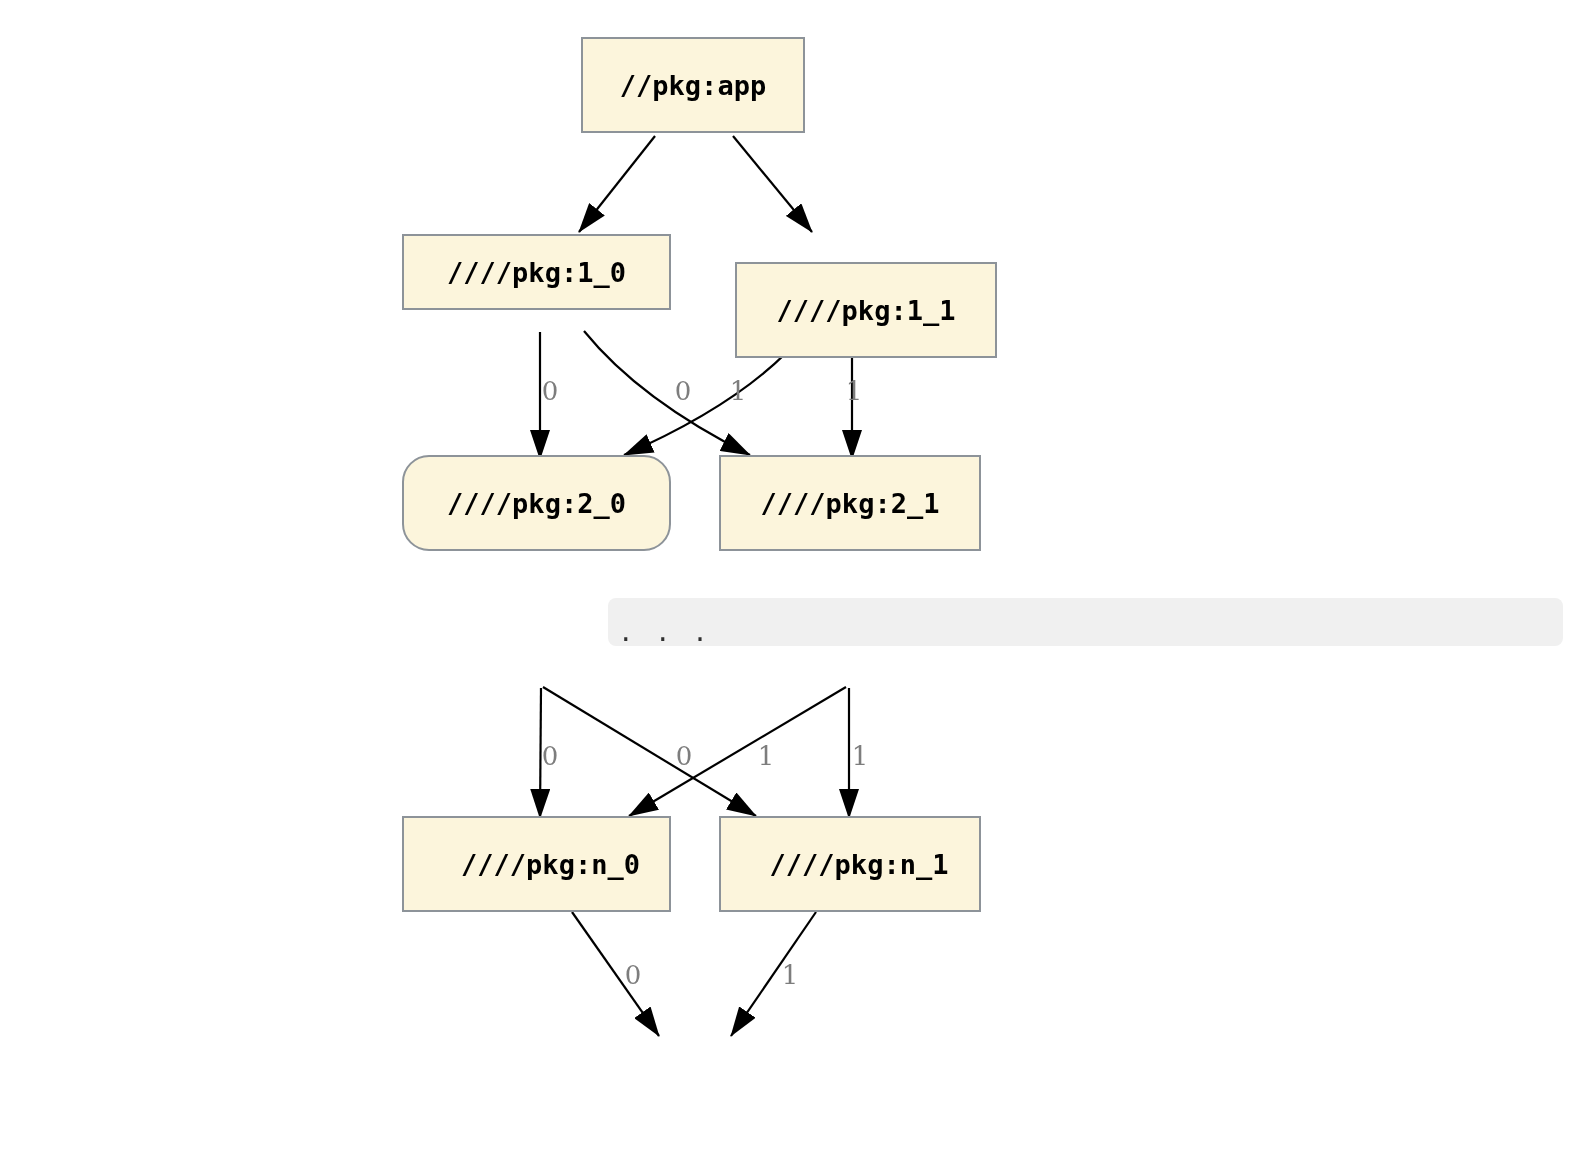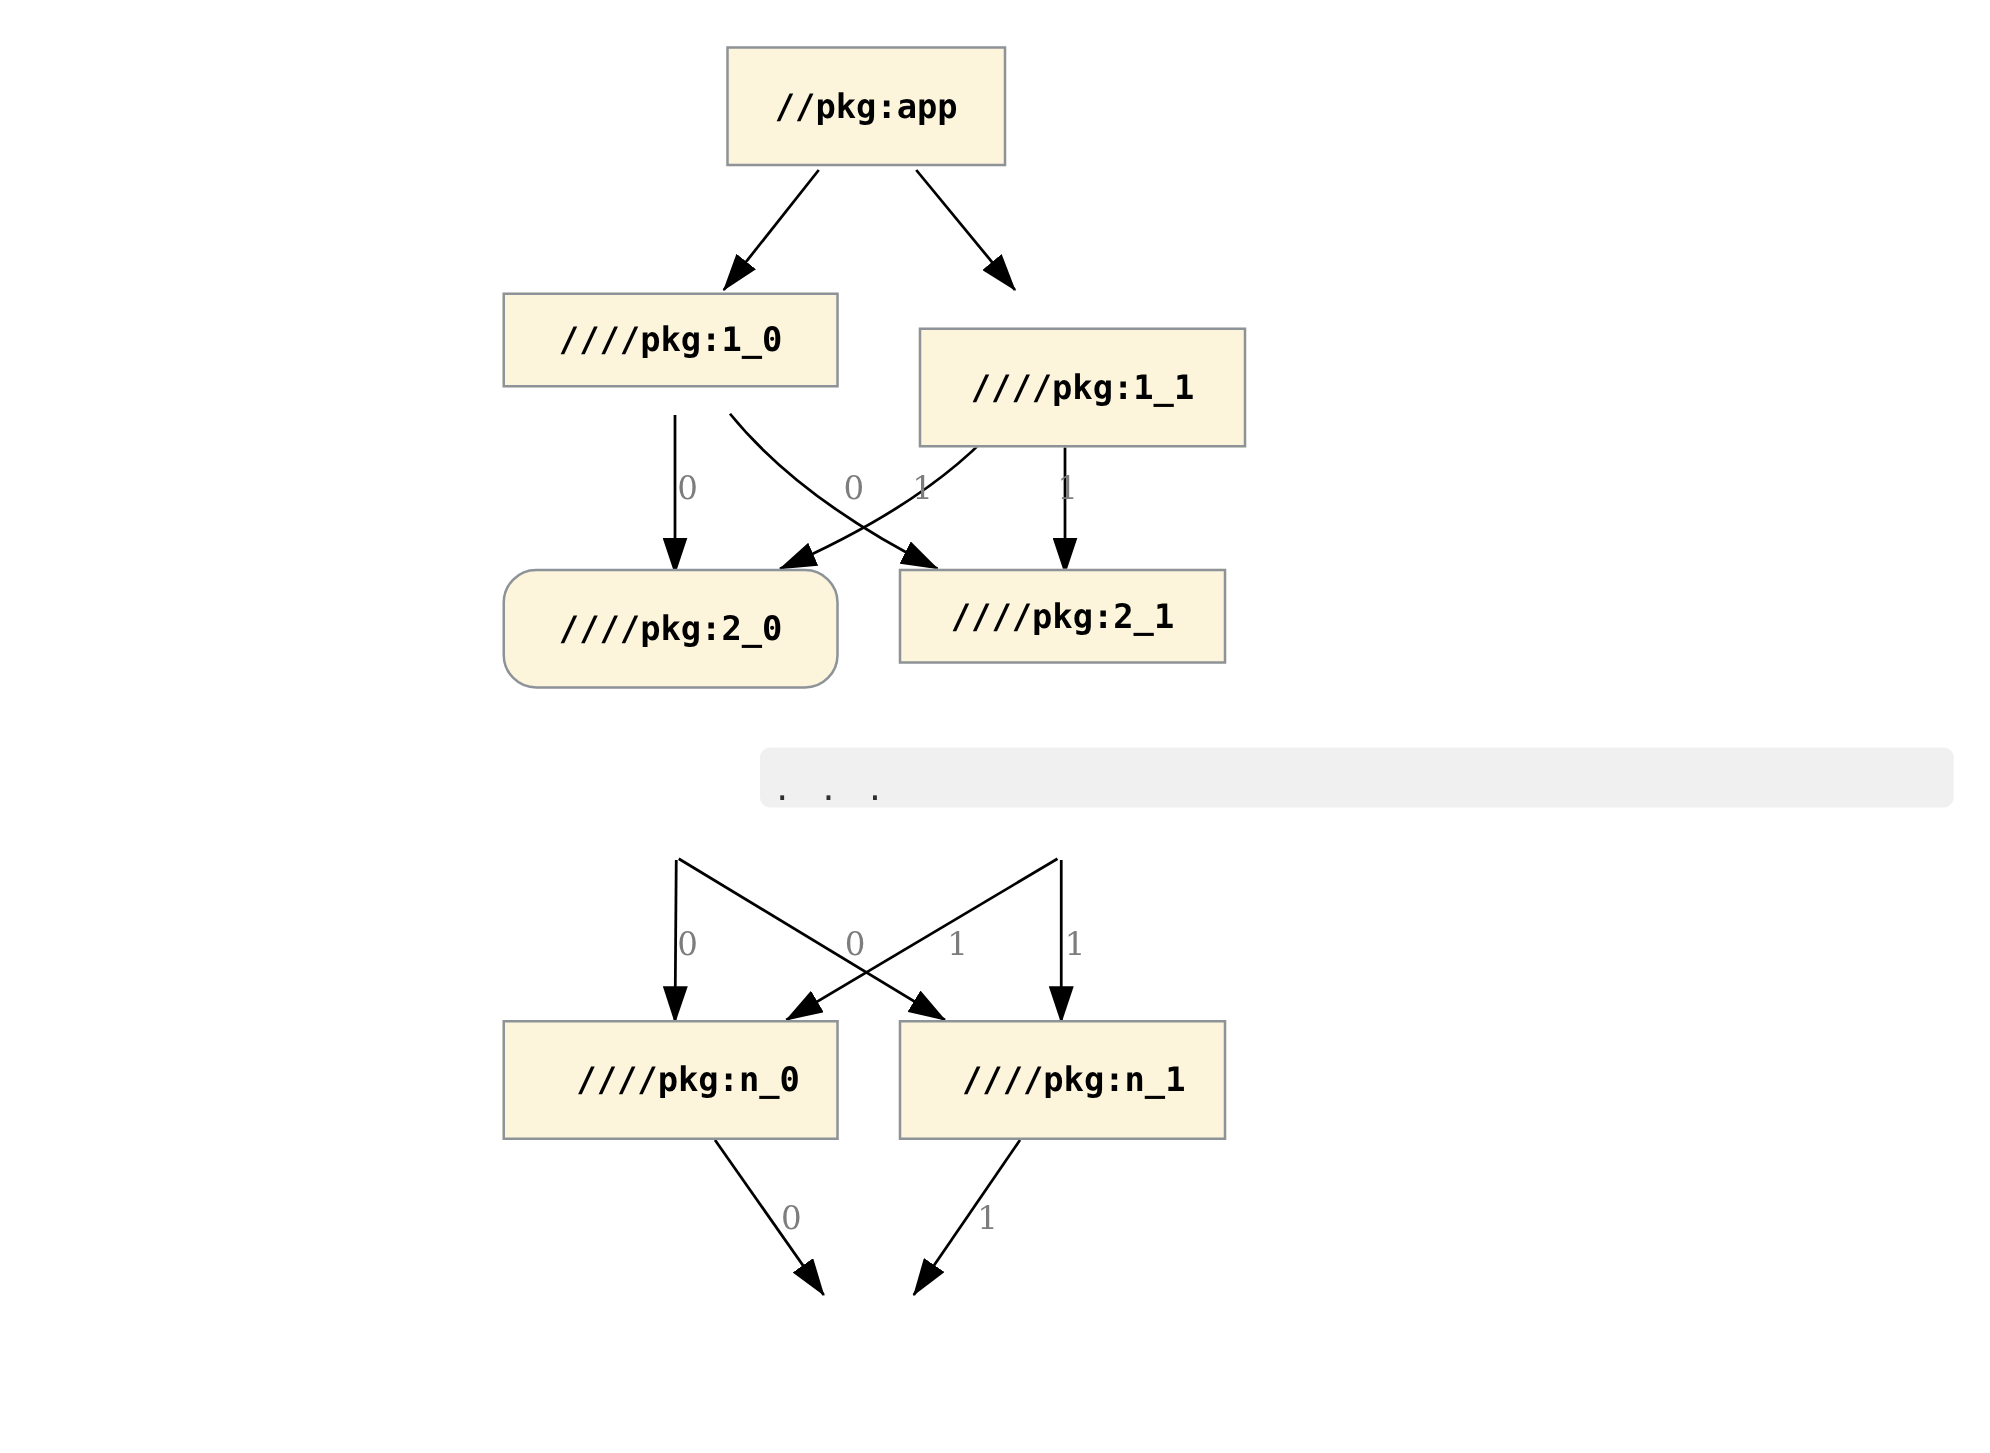--- a/index.html
+++ b/index.html
@@ -86,21 +86,21 @@
     <path class="edge" d="M846,687 L629,816" marker-end="url(#arrowhead)"></path>
     <path class="edge" d="M849,688 L849,818" marker-end="url(#arrowhead)"></path>
     <path class="edge" d="M572,912 L659,1036" marker-end="url(#arrowhead)"></path>
     <path class="edge" d="M816,912 L731,1036" marker-end="url(#arrowhead)"></path>
   </svg>
 
   <div class="node" style="left:581px; top:37px;  width:224px; height:96px;">//pkg:app</div>
   <div class="node" style="left:402px; top:234px; width:269px; height:76px;">////pkg:1_0</div>
   <div class="node" style="left:735px; top:234px; width:262px; height:96px;margin-top:28px;">////pkg:1_1</div>
   <div class="node" style="left:402px; top:455px; width:269px; height:96px;border-radius:27px;">////pkg:2_0</div>
-  <div class="node" style="left:719px; top:455px; width:262px; height:76px;">////pkg:2_1</div>
+  <div class="node" style="left:719px; top:455px; width:262px; height:96px;">////pkg:2_1</div>
   <div class="node" style="left:402px; top:816px; width:269px; height:96px;padding-left:28px;">////pkg:n_0</div>
   <div class="node" style="left:719px; top:816px; width:262px; height:96px;padding-left:18px;">////pkg:n_1</div>
 
   <span class="edge-label" style="left:550px; top:391px;">0</span>
   <span class="edge-label" style="left:683px; top:391px;">0</span>
   <span class="edge-label" style="left:738px; top:391px;">1</span>
   <span class="edge-label" style="left:854px; top:391px;">1</span>
 
   <span class="edge-label" style="left:550px; top:756px;">0</span>
   <span class="edge-label" style="left:684px; top:756px;">0</span>

